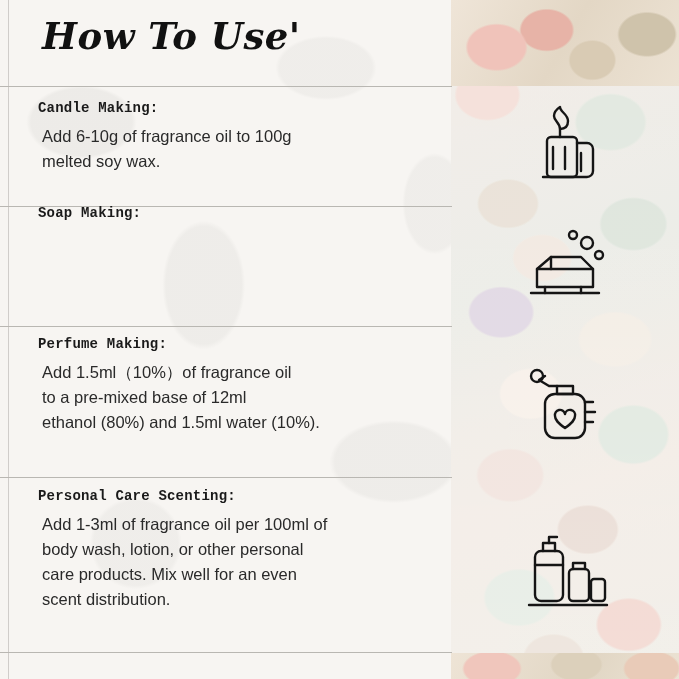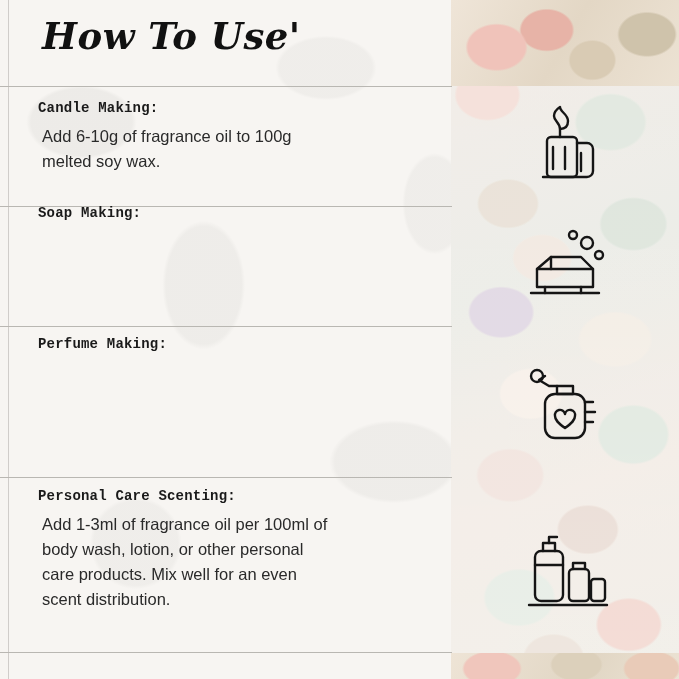--- a/index.html
+++ b/index.html
@@ -250,20 +250,23 @@
     <div class="rule" style="top:206px;"></div>
 
     <div class="section" style="top:205px;">
       <h3>Soap Making:</h3>
     </div>
 
     <div class="rule" style="top:326px;"></div>
 
     <div class="section" style="top:336px;">
       <h3>Perfume Making:</h3>
+      <p>Add 1.5ml（10%）of fragrance oil
+to a pre-mixed base of 12ml
+ethanol (80%) and 1.5ml water (10%).</p>
     </div>
 
     <div class="rule" style="top:477px;"></div>
 
     <div class="section" style="top:488px;">
       <h3>Personal Care Scenting:</h3>
       <p>Add 1-3ml of fragrance oil per 100ml of
 body wash, lotion, or other personal
 care products. Mix well for an even
 scent distribution.</p>

